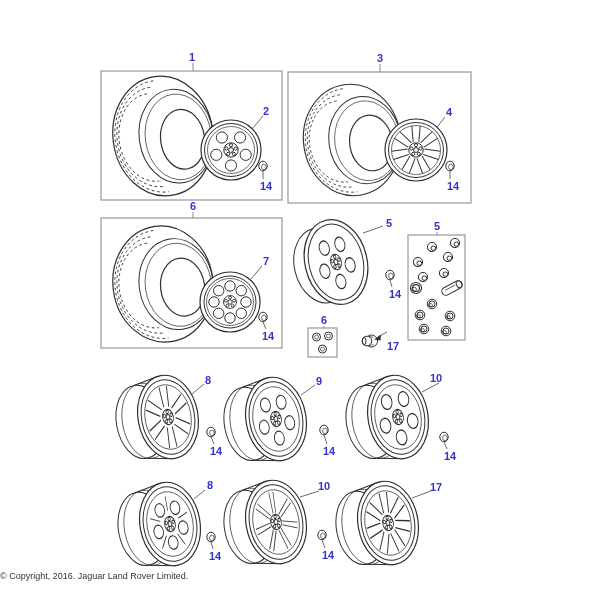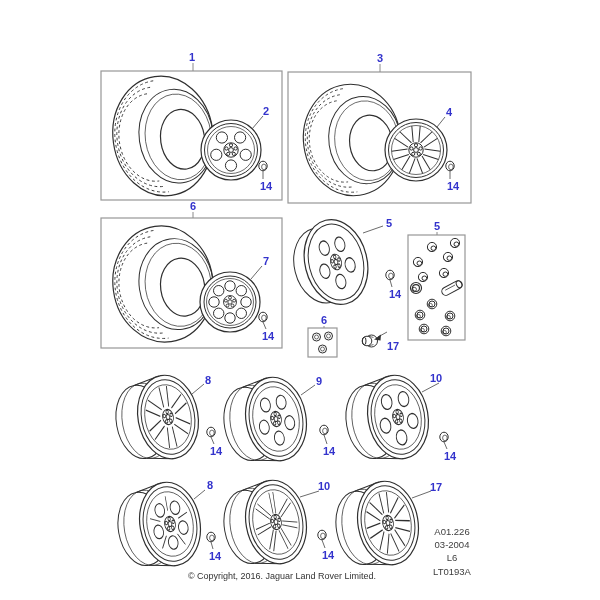--- a/index.html
+++ b/index.html
@@ -12,21 +12,21 @@
   .s12{stroke-width:1.2;}
   .box{stroke:#979797;stroke-width:1.2;fill:none;}
   .leader{stroke:#5a5a5a;stroke-width:0.9;}
   .tick{stroke:#8a8a8a;stroke-width:1;}
   .dash{stroke-dasharray:2.8 2.7;stroke-width:0.9;}
   .arrowhead{fill:#2f2f2f;stroke:none;}
   .co{position:absolute;transform:translate(-50%,-50%);color:#3333cc;font-weight:bold;
       font-size:11px;line-height:11px;white-space:nowrap;cursor:pointer;}
   .refblock{position:absolute;left:406px;top:525px;width:92px;text-align:center;
             color:#3d3d3d;font-size:9.5px;line-height:13.2px;}
-  .copyright{position:absolute;left:0;top:571px;width:564px;text-align:center;
+  .copyright{position:absolute;left:0;top:571px;width:564px;text-align:left;
              color:#333333;font-size:9px;}
 </style>
 </head>
 <body>
 
 <div class="page">
 
 <svg width="600" height="600" viewBox="0 0 600 600">
   <defs>
 
@@ -342,22 +342,16 @@
 <span class="co" style="left:266px;top:186px">14</span>
 <span class="co" style="left:453px;top:186px">14</span>
 <span class="co" style="left:395px;top:294px">14</span>
 <span class="co" style="left:268px;top:336px">14</span>
 <span class="co" style="left:216px;top:451px">14</span>
 <span class="co" style="left:329px;top:451px">14</span>
 <span class="co" style="left:450px;top:456px">14</span>
 <span class="co" style="left:215px;top:556px">14</span>
 <span class="co" style="left:328px;top:555px">14</span>
 
-<div class="refblock">
-  <div>A01.226</div>
-  <div>03-2004</div>
-  <div>L6</div>
-  <div>LT0193A</div>
+
+<div class="copyright">© Copyright, 2016. Jaguar Land Rover Limited.</div>
+
 </div>
 
-<div class="copyright">© Copyright, 2016. Jaguar Land Rover Limited.</div>
-
-</div>
-
 </body></html>

